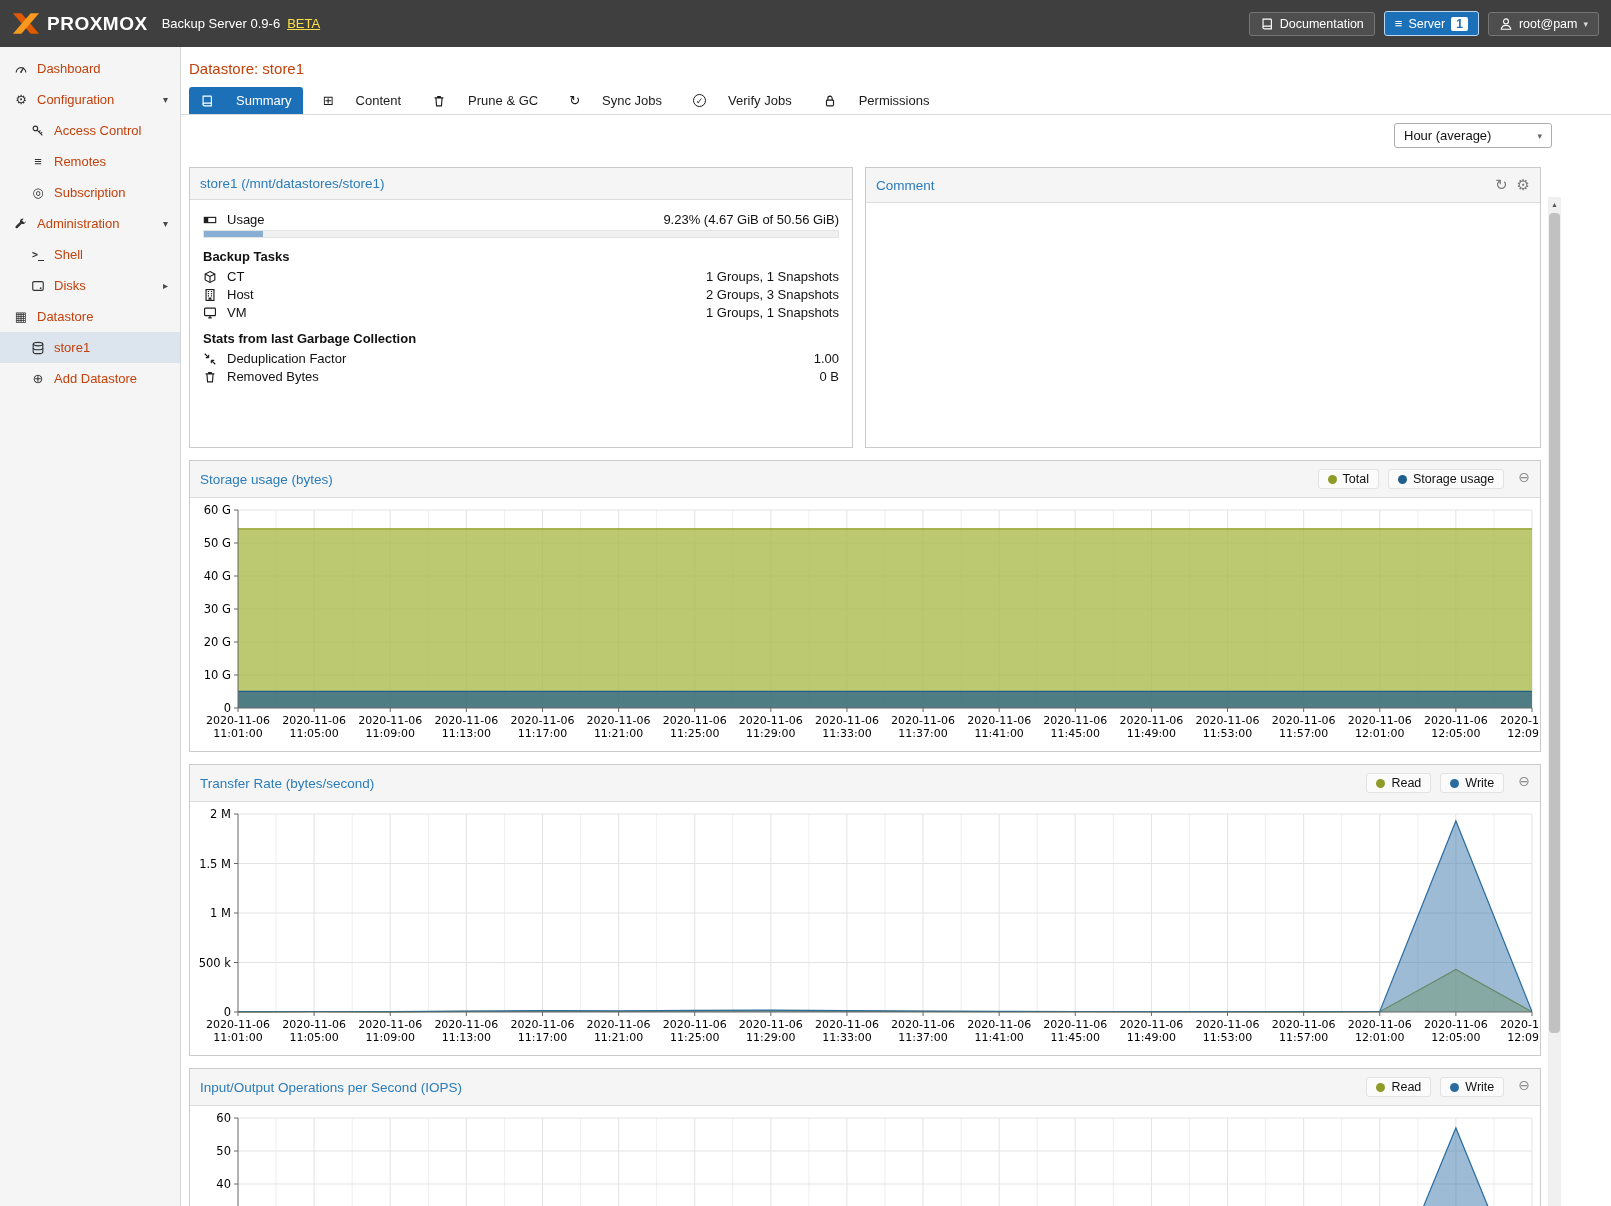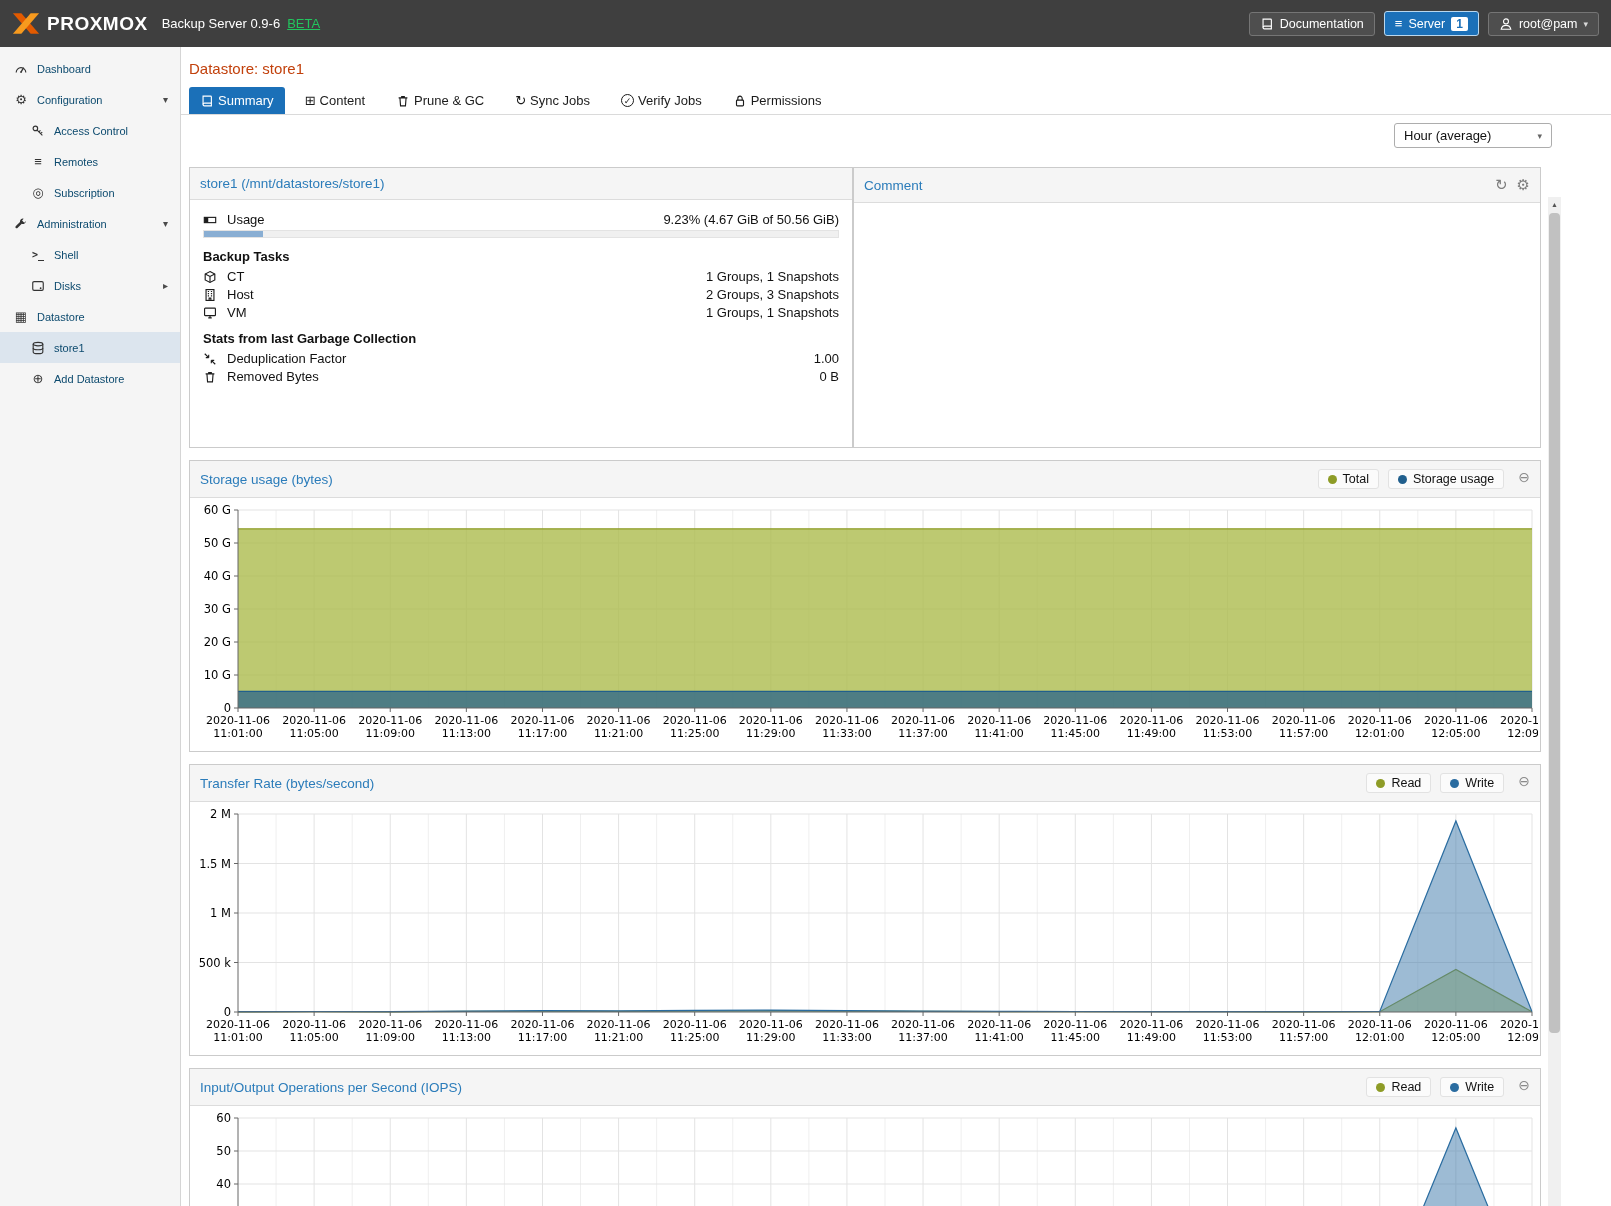--- a/index.html
+++ b/index.html
@@ -3,52 +3,52 @@
 <meta charset="utf-8">
 <style>
   *{box-sizing:border-box;margin:0;padding:0}
   html,body{width:1611px;height:1206px;overflow:hidden;background:#fff;
     font-family:"Liberation Sans","DejaVu Sans",sans-serif;font-size:13px;color:#111}
   
   .topbar{height:47px;background:#3f3f3f;display:flex;align-items:center;padding:0 12px;color:#fff}
   .logo{display:flex;align-items:center;gap:7px}
   .brand{font-size:19px;font-weight:bold;letter-spacing:.5px}
   .product{margin-left:14px;font-size:13px;color:#fff}
-  .beta{margin-left:7px;font-size:13px;color:#22c55e;text-decoration:underline;cursor:pointer}
+  .beta{margin-left:7px;font-size:13px;color:#fde047;text-decoration:underline;cursor:pointer}
   .top-spacer{flex:1}
   .tbtn{display:flex;align-items:center;gap:6px;background:#4e4e4e;border:1px solid #757575;
     color:#fff;font-size:12.5px;padding:4px 10px;border-radius:3px;margin-left:9px;cursor:pointer;
     font-family:inherit}
   .tbtn.tasks{background:#1b70b8;border-color:#b9d7ee}
   .badge{background:#fff;color:#1b70b8;font-weight:bold;border-radius:2px;padding:0 5px;font-size:12px}
   .caret{font-size:9px;color:#d8d8d8}
   .bicon{display:inline-flex;align-items:center;font-size:13px}
   
   .layout{display:flex;height:1159px}
   .sidebar{width:181px;flex-shrink:0;background:#f5f5f5;border-right:1px solid #d5d5d5;padding-top:6px}
   .sb-item{display:flex;align-items:center;height:31px;padding-left:12px;cursor:pointer}
   .sb-item.lvl1{padding-left:29px}
   .sb-item.selected{background:#dce5ee}
   .sb-icon{width:18px;margin-right:7px;color:#333;display:inline-flex;justify-content:center;font-size:13px}
-  .sb-label{font-size:11px;color:#0c4a6e}
+  .sb-label{font-size:13px;color:#c2410c}
   .sb-caret{margin-left:auto;margin-right:12px;font-size:10px;color:#4a4a4a}
   .main{flex:1;position:relative;overflow:hidden;background:#fff}
   .page-title{color:#c2410c;font-size:15px;margin:13px 8px 10px}
   .tabbar{display:flex;gap:9px;padding:0 8px;border-bottom:1px solid #dadada}
-  .tab{display:flex;align-items:center;gap:4px;padding:6px 11px;font-size:13px;color:#1b1b1b;
+  .tab{display:flex;align-items:center;gap:22px;padding:6px 11px;font-size:13px;color:#1b1b1b;
     border-radius:3px 3px 0 0;cursor:pointer}
   .tab.active{background:#1b70b8;color:#fff}
   .ticon{display:inline-flex;align-items:center;font-size:13px}
   .toolbar{display:flex;justify-content:flex-end;align-items:center;height:41px;padding-right:59px}
   .select{display:flex;align-items:center;justify-content:space-between;width:158px;border:1px solid #adadad;
     border-radius:3px;background:#fff;padding:4px 9px;font-size:13px;cursor:pointer}
   .select .caret{color:#666}
   .scrollarea{padding:11px 70px 0 8px}
   
-  .row1{display:flex;margin-bottom:12px}
+  .row1{display:flex;gap:12px;margin-bottom:12px}
   .panel{border:1px solid #cbcbcb;background:#fff}
   .panel-h{background:#f5f5f5;border-bottom:1px solid #dcdcdc;padding:8px 10px;display:flex;align-items:center}
   .ptitle{color:#2b7cba;font-size:13.5px}
   .store-panel{width:664px;height:281px}
   .comment-panel{flex:1;height:281px}
   .tools{margin-left:auto;display:flex;gap:9px;color:#7d7d7d;font-size:15px}
   .tools span{cursor:pointer}
   .panel-b{padding:9px 13px}
   .srow{display:flex;align-items:center;margin:3px 0;font-size:13px}
   .sval{margin-left:auto}

